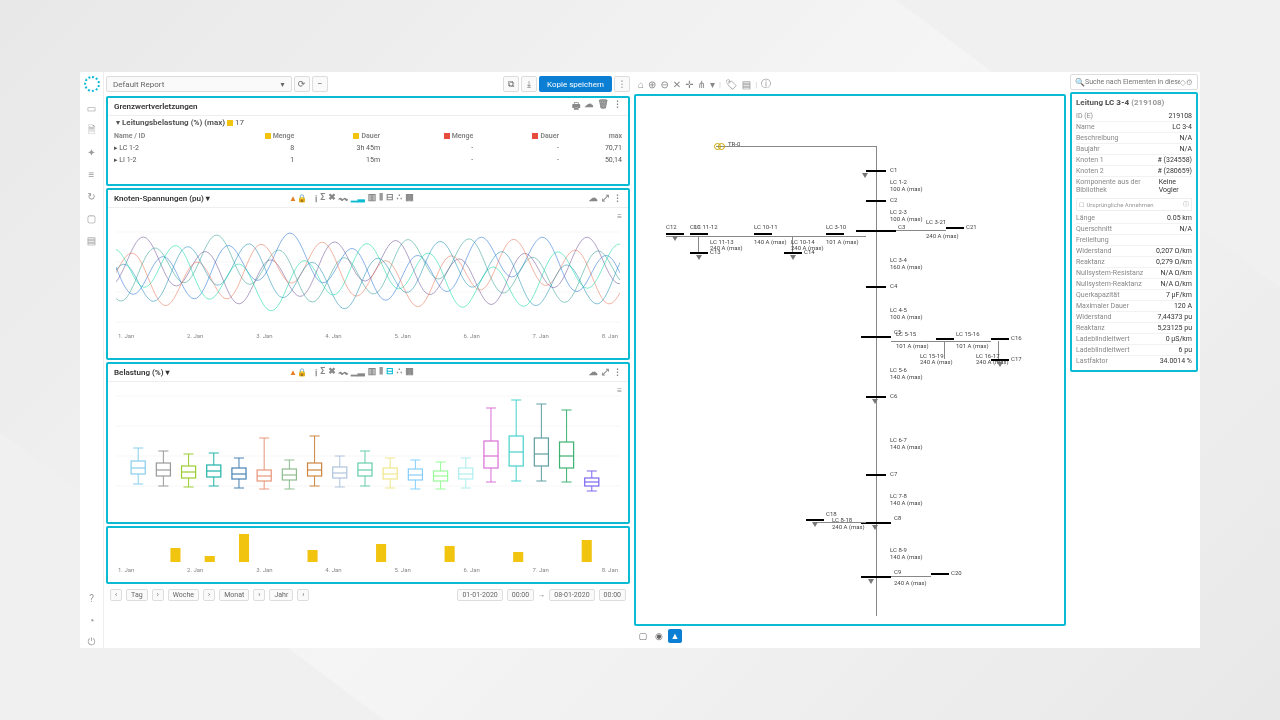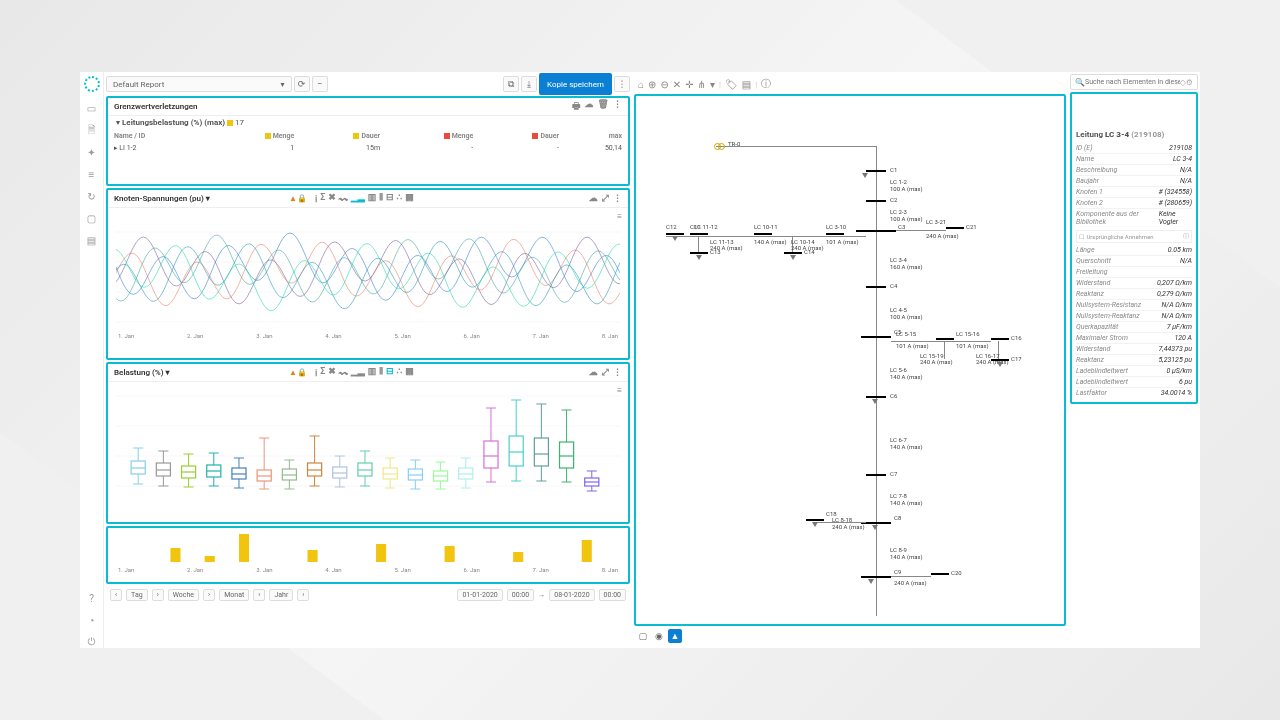--- a/index.html
+++ b/index.html
@@ -7,21 +7,21 @@
 .bg { position:absolute; inset:0; background:linear-gradient(135deg,#e8e8e8 0%,#f5f5f5 50%,#e8e8e8 100%); clip-path:polygon(0 0,70% 0,100% 40%,100% 100%,30% 100%,0 60%); z-index:0; }
 .app { position:absolute; left:80px; top:72px; right:80px; bottom:72px; background:#fff; display:flex; font-size:8px; color:#555; z-index:1; }
 .sidebar { width:24px; background:#fff; border-right:1px solid #eee; display:flex; flex-direction:column; align-items:center; padding-top:4px; gap:10px; }
 .sidebar .logo { width:16px; height:16px; border-radius:50%; border:2px dotted #0bbbd4; }
 .sidebar .sic { width:12px; height:12px; display:flex; align-items:center; justify-content:center; color:#999; font-size:10px; cursor:pointer; }
 .sidebar .spacer { flex:1; }
 .left { width:528px; display:flex; flex-direction:column; gap:2px; padding:2px; }
 .topbar { height:20px; display:flex; align-items:center; gap:2px; }
 .dd { flex:1; height:16px; border:1px solid #ddd; border-radius:2px; display:flex; align-items:center; padding:0 6px; font-size:8px; color:#666; background:#fafafa; }
 .ib { width:16px; height:16px; border:1px solid #ddd; border-radius:2px; display:flex; align-items:center; justify-content:center; cursor:pointer; background:#fafafa; font-size:9px; color:#666; }
-.btn-primary { height:22px; padding:0 8px; background:#0b7fd4; color:#fff; border:none; border-radius:2px; font-size:8px; cursor:pointer; }
+.btn-primary { height:16px; padding:0 8px; background:#0b7fd4; color:#fff; border:none; border-radius:2px; font-size:8px; cursor:pointer; }
 .panel { border:2px solid #0bbbd4; border-radius:2px; background:#fff; display:flex; flex-direction:column; overflow:hidden; }
 .phead { height:18px; display:flex; align-items:center; padding:0 6px; border-bottom:1px solid #eee; font-size:8px; font-weight:600; color:#333; }
 .phead .title { flex:1; }
 .phead .icons { display:flex; gap:4px; }
 .phead .icons span { cursor:pointer; color:#888; font-size:9px; }
 .p-grenz { height:90px; }
 .p-grenz .sub { padding:2px 8px; font-size:8px; }
 .p-grenz .swatch { display:inline-block; width:6px; height:6px; margin-right:2px; vertical-align:middle; }
 .gtable { width:100%; font-size:7px; }
 .gtable th,.gtable td { padding:1px 4px; text-align:left; color:#555; }
@@ -43,22 +43,22 @@
 .ctop { height:20px; display:flex; align-items:center; gap:4px; padding:0 4px; }
 .ctop .ci { color:#888; font-size:10px; cursor:pointer; }
 .diagram { flex:1; border:2px solid #0bbbd4; border-radius:2px; background:#fff; position:relative; overflow:hidden; }
 .cbot { height:20px; display:flex; align-items:center; gap:2px; padding:0 2px; }
 .cbot .ci { width:14px; height:14px; display:flex; align-items:center; justify-content:center; color:#666; font-size:9px; cursor:pointer; border-radius:2px; }
 .cbot .ci.active { background:#0b7fd4; color:#fff; }
 .right { width:132px; display:flex; flex-direction:column; padding:2px; gap:2px; }
 .search { height:16px; border:1px solid #ddd; border-radius:2px; display:flex; align-items:center; padding:0 4px; }
 .search input { border:none; outline:none; font-size:7px; flex:1; min-width:0; background:transparent; }
 .props { border:2px solid #0bbbd4; border-radius:2px; background:#fff; padding:4px; font-size:7px; }
-.props h4 { font-size:8px; margin-bottom:4px;margin-top:32px; }
-.props .row { display:flex; justify-content:space-between; padding:1px 0; border-top:1px solid #f2f2f2;font-style:italic; }
+.props h4 { font-size:8px; margin-bottom:4px; }
+.props .row { display:flex; justify-content:space-between; padding:1px 0; border-top:1px solid #f2f2f2; }
 .props .row:first-of-type { border-top:none; }
 .props .k { color:#888; }
 .props .v { color:#333; }
 .props .sec { font-size:6px; color:#999; margin:3px 0 2px; border:1px solid #eee; padding:1px 2px; display:flex; align-items:center; }
 .bus { position:absolute; height:2px; background:#000; }
 .nlabel { position:absolute; font-size:6px; color:#444; white-space:nowrap; }
 .tri { position:absolute; width:0; height:0; border-left:3px solid transparent; border-right:3px solid transparent; border-top:5px solid #777; }
 .trafo { position:absolute; width:10px; height:6px; }
 .trafo::before,.trafo::after { content:''; position:absolute; width:5px; height:5px; border:1px solid #caa800; border-radius:50%; }
 .trafo::after { left:4px; }
@@ -119,20 +119,28 @@
             <tr>
           <th>Name / ID</th>
           <th class="r"><span class="swatch" style="background:#f1c40f"></span><span>Menge</span></th>
           <th class="r"><span class="swatch" style="background:#f1c40f"></span><span>Dauer</span></th>
           <th class="r"><span class="swatch" style="background:#e74c3c"></span><span>Menge</span></th>
           <th class="r"><span class="swatch" style="background:#e74c3c"></span><span>Dauer</span></th>
           <th class="r">max</th>
         </tr>
           </thead>
         <tbody id="grenz-body">
+            <tr>
+              <td>▸ LC 1-2</td>
+              <td class="r">8</td>
+              <td class="r">3h 45m</td>
+              <td class="r">-</td>
+              <td class="r">-</td>
+              <td class="r">70,71</td>
+            </tr>
             <tr>
               <td>▸ LI 1-2</td>
               <td class="r">1</td>
               <td class="r">15m</td>
               <td class="r">-</td>
               <td class="r">-</td>
               <td class="r">50,14</td>
             </tr>
           </tbody>
       </table>
@@ -613,21 +621,21 @@
           </div>
           <div class="row">
             <span class="k">Nullsystem-Reaktanz</span>
             <span class="v">N/A Ω/km</span>
           </div>
           <div class="row">
             <span class="k">Querkapazität</span>
             <span class="v">7 µF/km</span>
           </div>
           <div class="row">
-            <span class="k">Maximaler Strom</span>
+            <span class="k">Maximaler Dauer</span>
             <span class="v">120 A</span>
           </div>
           <div class="row">
             <span class="k">Widerstand</span>
             <span class="v">7,44373 pu</span>
           </div>
           <div class="row">
             <span class="k">Reaktanz</span>
             <span class="v">5,23125 pu</span>
           </div>

